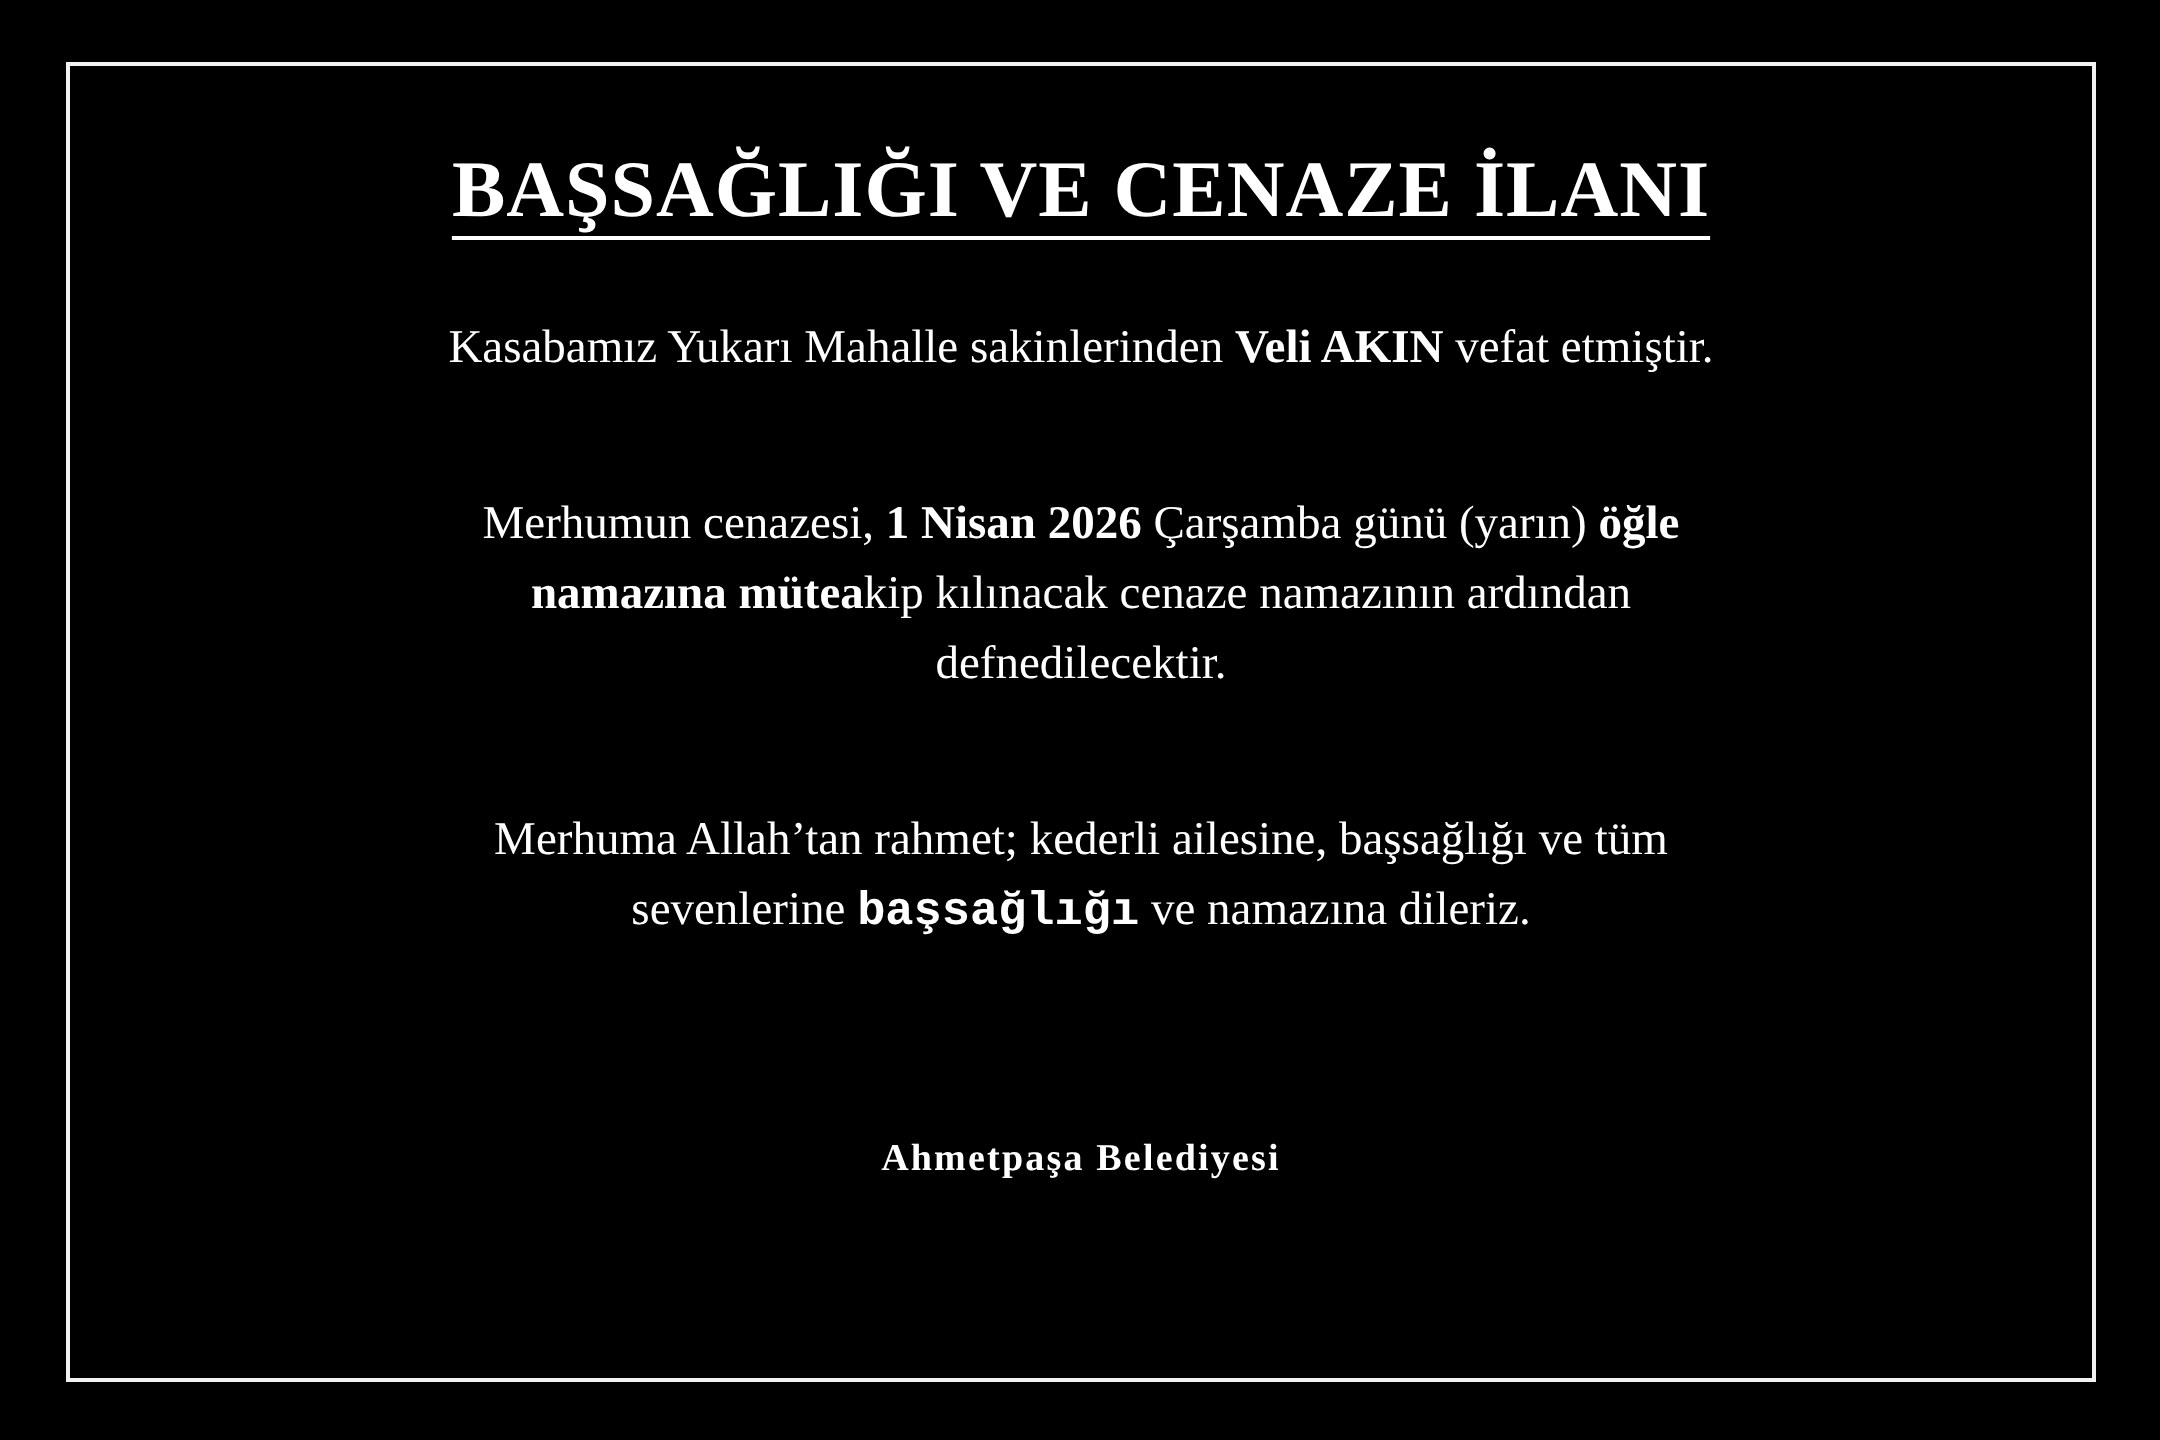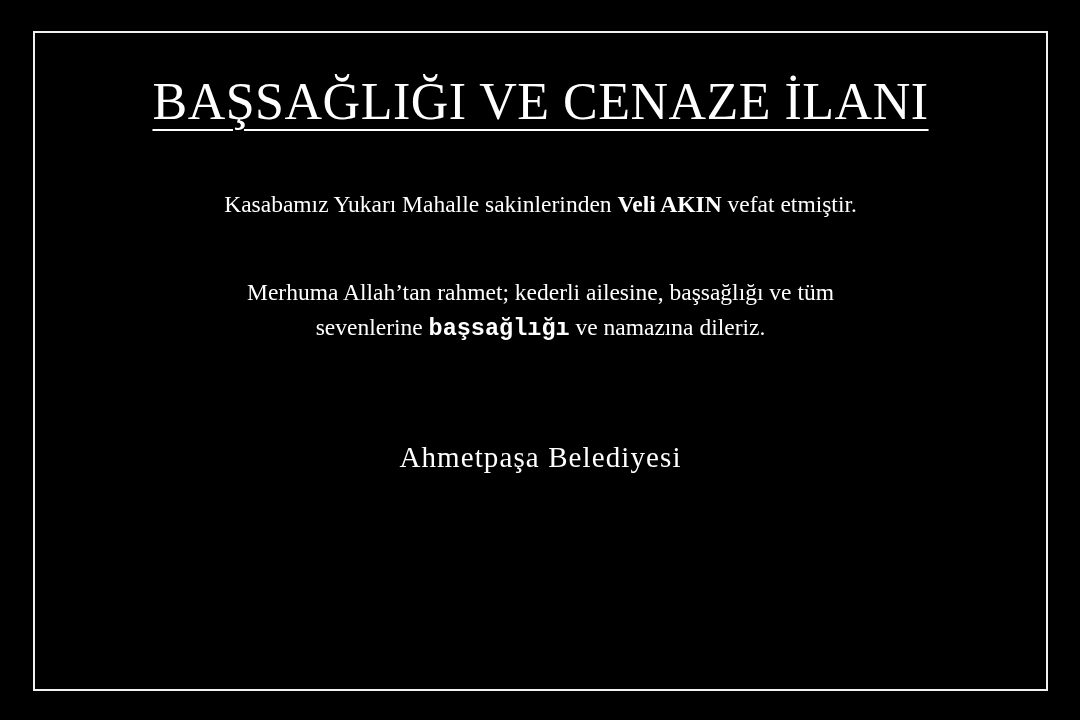--- a/index.html
+++ b/index.html
@@ -42,68 +42,69 @@
     box-sizing: border-box;
     display: flex;
     flex-direction: column;
     align-items: center;
     color: #ffffff;
   }
 
   .title {
     margin: 0;
     padding: 0;
-    font-size: 52px;
-    font-weight: normal;
+    font-size: 40px;
+    font-weight: bold;
     letter-spacing: 0.5px;
     line-height: 1.1;
     text-decoration: underline;
     text-decoration-thickness: 2px;
     text-underline-offset: 10px;
     margin-top: 42px;
     white-space: nowrap;
   }
 
   .para {
     margin: 0;
     padding: 0;
     font-size: 23.5px;
     line-height: 35px;
     text-align: center;
     font-weight: normal;
     max-width: 700px;
   }
 
-  #paragraph-death-notice { margin-top: 57px; }
+  #paragraph-death-notice { margin-top: 40px; }
   #paragraph-funeral-details { margin-top: 53px; width: 660px; }
   #paragraph-condolences { margin-top: 53px; width: 620px; }
 
   #signature {
     margin: 0;
     padding: 0;
     margin-top: 95px;
-    font-size: 29px;
-    font-weight: normal;
+    font-size: 19px;
+    font-weight: bold;
     letter-spacing: 1.1px;
     text-align: left;
     white-space: nowrap;
   }
 </style>
 </head>
 <body>
 
 <div id="notice-poster" style="background: rgb(0, 0, 0);">
 
   <div id="poster-frame" style="border-color: rgb(242, 242, 242);"></div>
 
   <div id="poster-content" style="color: rgb(255, 255, 255);">
 
     <h1 class="title">BAŞSAĞLIĞI VE CENAZE İLANI</h1>
 
     <p class="para" id="paragraph-death-notice"><span>Kasabamız Yukarı Mahalle sakinlerinden </span><span style="font-weight: bold;">Veli AKIN</span><span> vefat etmiştir.</span></p>
 
+    <p class="para" id="paragraph-funeral-details"><span>Merhumun cenazesi, </span><span style="font-weight: bold;">1 Nisan 2026</span><span> Çarşamba günü (yarın) </span><span style="font-weight: bold;">öğle namazına mütea</span><span>kip kılınacak cenaze namazının ardından defnedilecektir.</span></p>
 
     <p class="para" id="paragraph-condolences"><span>Merhuma Allah’tan rahmet; kederli ailesine, başsağlığı ve tüm sevenlerine </span><span style="font-weight: bold; font-family: Liberation Mono, monospace;">başsağlığı</span><span> ve namazına dileriz.</span></p>
 
     <p id="signature">Ahmetpaşa Belediyesi</p>
 
   </div>
 </div>
 
 </body></html>

